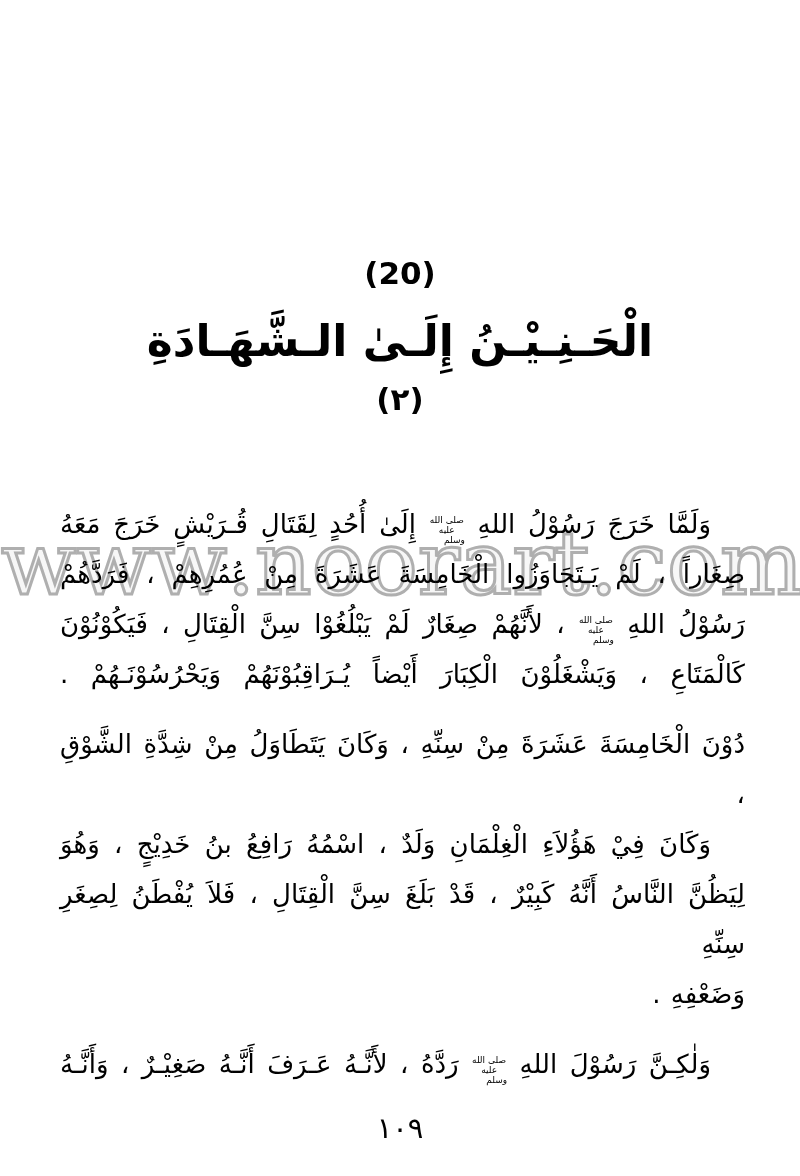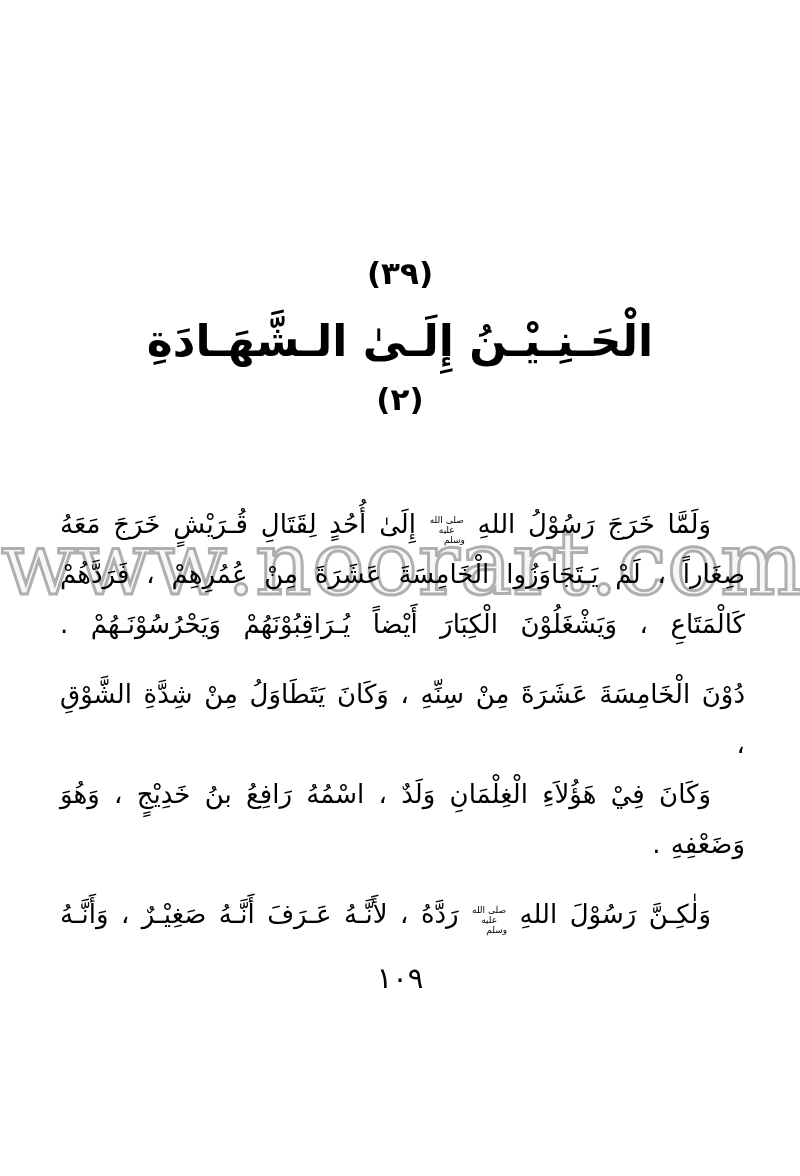--- a/index.html
+++ b/index.html
@@ -92,35 +92,37 @@
       <span>r</span>
       <span>t</span>
       <span>.</span>
       <span>c</span>
       <span>o</span>
       <span>m</span>
     </div>
 
   <div class="ink">
     <header>
-      <div class="chapter-number">(٣٩)</div>
+      <div class="chapter-number">(20)</div>
       <h1 class="chapter-title">الْحَـنِـيْـنُ إِلَـىٰ الـشَّهَـادَةِ</h1>
       <div class="section-number">(٢)</div>
     </header>
 
     <main>
       <div class="para">
         <div class="ar-line first">وَلَمَّا خَرَجَ رَسُوْلُ اللهِ <span class="pbuh">صلى الله عليه وسلم</span> إِلَىٰ أُحُدٍ لِقَتَالِ قُـرَيْشٍ خَرَجَ مَعَهُ</div>
         <div class="ar-line">صِغَاراً ، لَمْ يَـتَجَاوَزُوا الْخَامِسَةَ عَشَرَةَ مِنْ عُمُرِهِمْ ، فَرَدَّهُمْ</div>
+        <div class="ar-line">رَسُوْلُ اللهِ <span class="pbuh">صلى الله عليه وسلم</span> ، لأَنَّهُمْ صِغَارٌ لَمْ يَبْلُغُوْا سِنَّ الْقِتَالِ ، فَيَكُوْنُوْنَ</div>
         <div class="ar-line">كَالْمَتَاعِ ، وَيَشْغَلُوْنَ الْكِبَارَ أَيْضاً يُـرَاقِبُوْنَهُمْ وَيَحْرُسُوْنَـهُمْ .</div>
       </div>
 
       <div class="para">
         <div class="ar-line">دُوْنَ الْخَامِسَةَ عَشَرَةَ مِنْ سِنِّهِ ، وَكَانَ يَتَطَاوَلُ مِنْ شِدَّةِ الشَّوْقِ ،</div>
         <div class="ar-line first">وَكَانَ فِيْ هَؤُلاَءِ الْغِلْمَانِ وَلَدٌ ، اسْمُهُ رَافِعُ بنُ خَدِيْجٍ ، وَهُوَ</div>
+        <div class="ar-line">لِيَظُنَّ النَّاسُ أَنَّهُ كَبِيْرٌ ، قَدْ بَلَغَ سِنَّ الْقِتَالِ ، فَلاَ يُفْطَنُ لِصِغَرِ سِنِّهِ</div>
         <div class="ar-line no-stretch">وَضَعْفِهِ .</div>
       </div>
 
       <div class="para">
         <div class="ar-line first">وَلٰكِـنَّ رَسُوْلَ اللهِ <span class="pbuh">صلى الله عليه وسلم</span> رَدَّهُ ، لأَنَّـهُ عَـرَفَ أَنَّـهُ صَغِيْـرٌ ، وَأَنَّـهُ</div>
       </div>
     </main>
 
     <footer>
       <div class="page-number">١٠٩</div>

